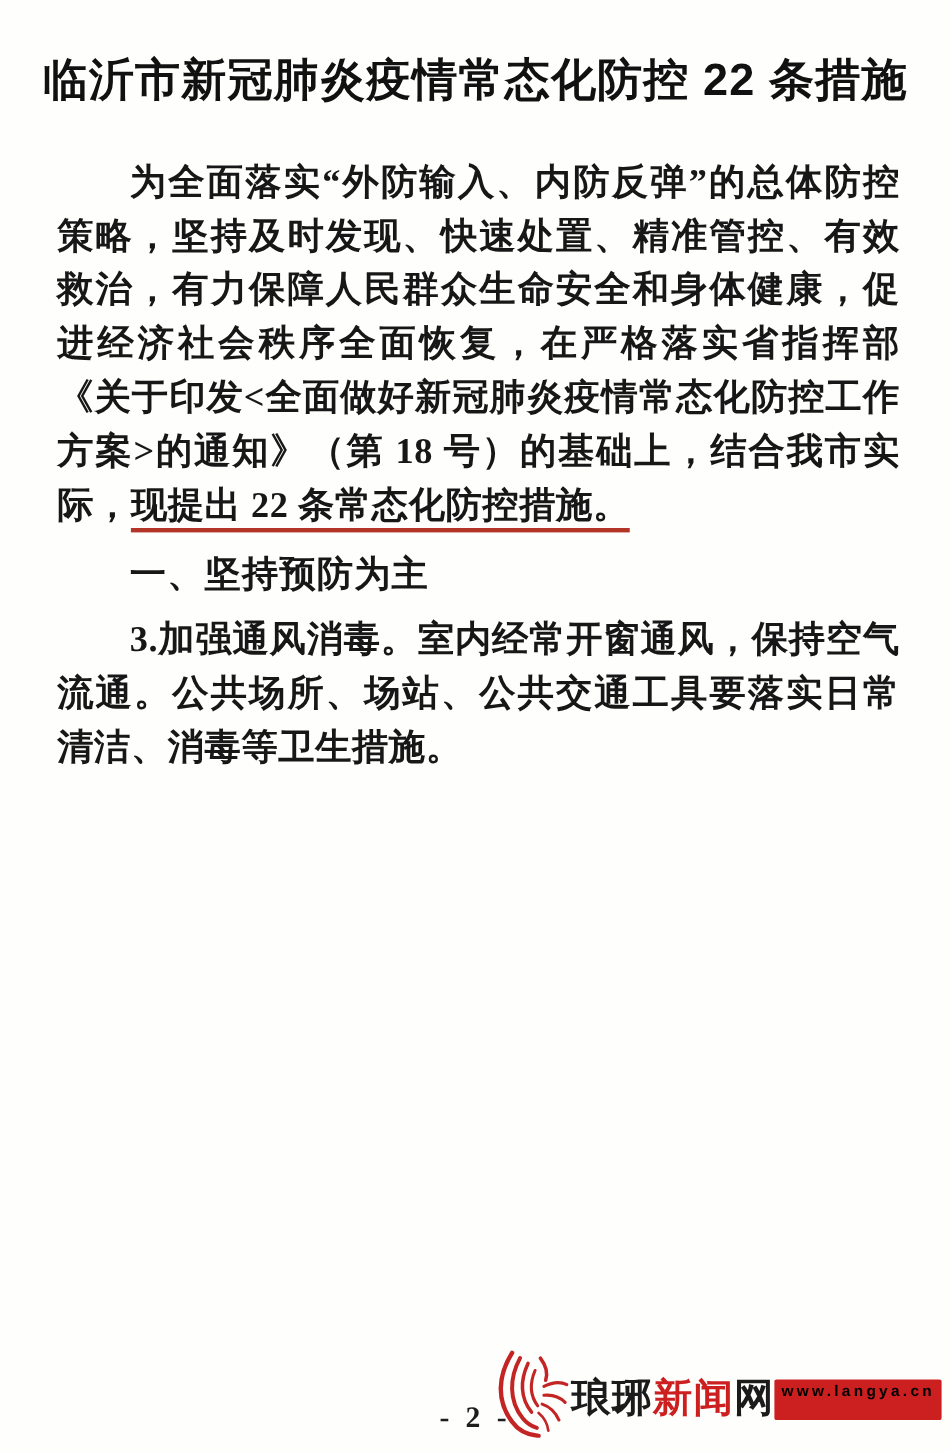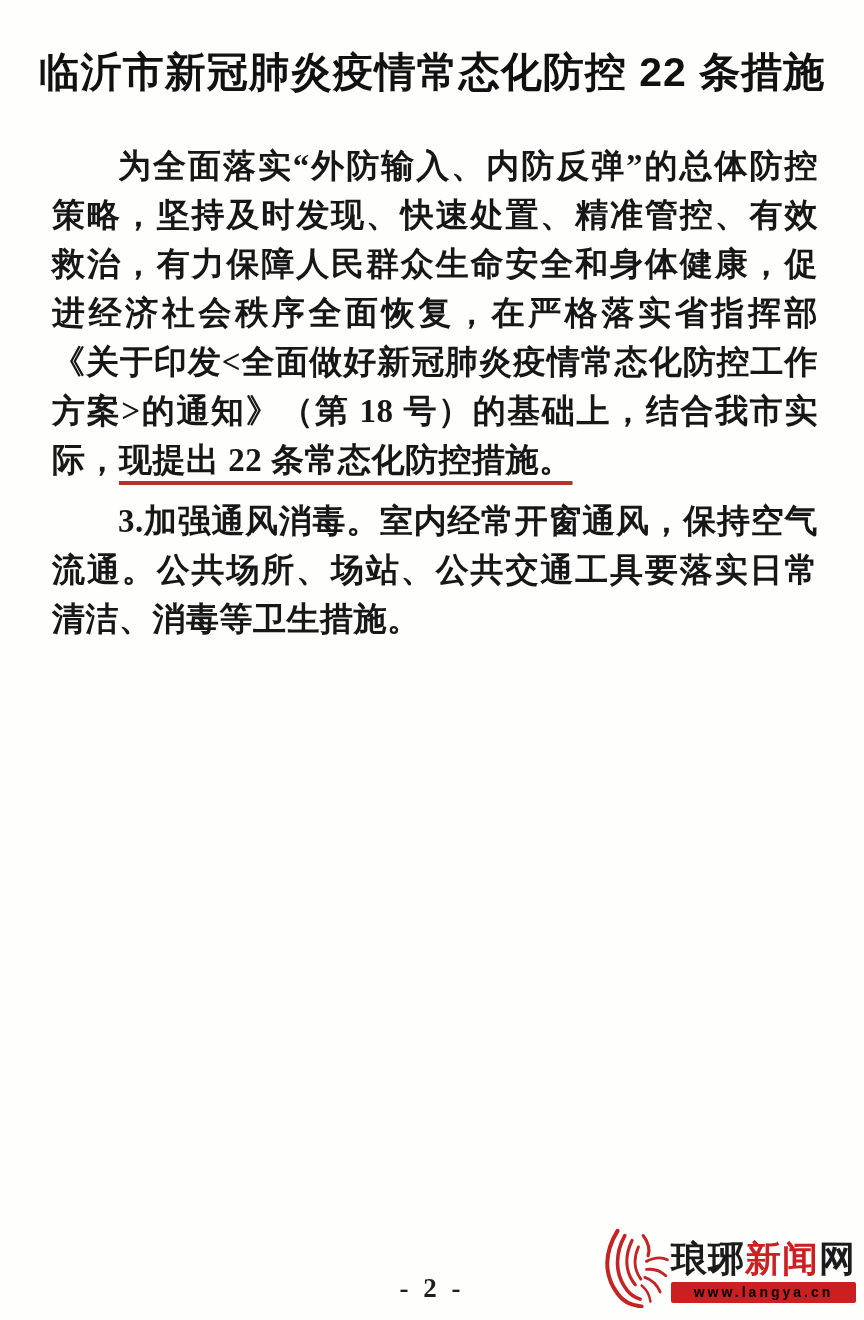--- a/index.html
+++ b/index.html
@@ -53,21 +53,21 @@
     letter-spacing:4px;
     color:#1d1d1d;
   }
   .logo {
     position:absolute;
     right:8px; bottom:4px;
     display:flex;
     align-items:center;
   }
   .logo-icon { margin-right:2px; margin-bottom:4px; }
-  .logo-text { display:flex; flex-direction:column;justify-content:flex-end; }
+  .logo-text { display:flex; flex-direction:row;justify-content:flex-end; }
   .logo-name {
     font-family:"Liberation Sans","DejaVu Sans",sans-serif;
     font-weight:bold;
     font-size:36px;
     line-height:40px;
     letter-spacing:1px;
     white-space:nowrap;
   }
   .logo-bar {
     color:#000000;
@@ -83,20 +83,21 @@
 </style>
 </head>
 <body>
 
 <div class="page">
 
   <h1 class="doc-title">临沂市新冠肺炎疫情常态化防控 22 条措施</h1>
 
   <div class="content" id="doc-content">
       <p class="para"><span>为全面落实“外防输入、内防反弹”的总体防控策略，坚持及时发现、快速处置、精准管控、有效救治，有力保障人民群众生命安全和身体健康，促进经济社会秩序全面恢复，在严格落实省指挥部《关于印发&lt;全面做好新冠肺炎疫情常态化防控工作方案&gt;的通知》（第 18 号）的基础上，结合我市实际，</span><span class="redline" style="text-decoration-color: rgb(178, 53, 39);">现提出 22 条常态化防控措施。</span></p>
+      <p class="para heading"><span>一、坚持预防为主</span></p>
       <p class="para"><span>3.加强通风消毒。室内经常开窗通风，保持空气流通。公共场所、场站、公共交通工具要落实日常清洁、消毒等卫生措施。</span></p>
     </div>
 
   <div class="page-number">- 2 -</div>
 
   <div class="logo">
     <span class="logo-icon">
       <svg width="74" height="82" viewBox="0 0 92 102">
         <g fill="none" stroke="#c32424" stroke-linecap="round">
           <path d="M28 6 C12 32 10 60 28 84 C35 94 46 99 58 100" stroke-width="5"></path>

